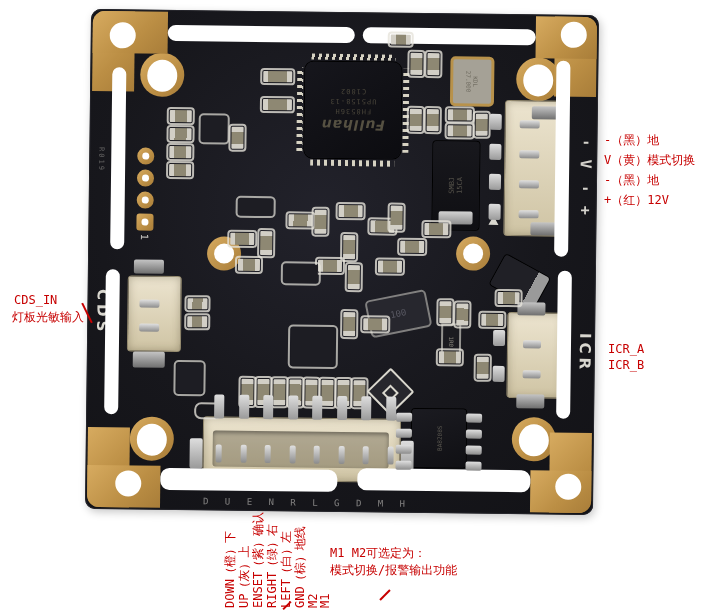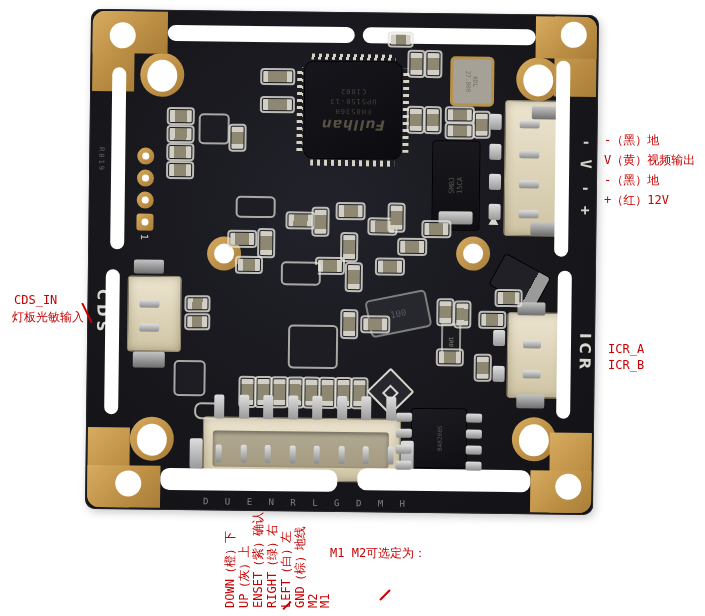--- a/index.html
+++ b/index.html
@@ -294,37 +294,38 @@
       <div class="abs pin" style="left: 380px; top: 400px; width: 16px; height: 9px;"></div>
       <div class="abs pin" style="left: 310px; top: 416px; width: 16px; height: 9px;"></div>
       <div class="abs pin" style="left: 380px; top: 416px; width: 16px; height: 9px;"></div>
       <div class="abs pin" style="left: 310px; top: 432px; width: 16px; height: 9px;"></div>
       <div class="abs pin" style="left: 380px; top: 432px; width: 16px; height: 9px;"></div>
       <div class="abs pin" style="left: 310px; top: 448px; width: 16px; height: 9px;"></div>
       <div class="abs pin" style="left: 380px; top: 448px; width: 16px; height: 9px;"></div>
     </div>
 
   <div class="red pw0">-（黑）地</div>
-  <div class="red pw1">V（黄）视频输出</div>
+  <div class="red pw1">V（黄）模式切换</div>
   <div class="red pw2">-（黑）地</div>
   <div class="red pw3">+（红）12V</div>
 
   <div class="red cds1">CDS_IN</div>
   <div class="red cds2">灯板光敏输入</div>
 
   <div class="red icr0">ICR_A</div>
   <div class="red icr1">ICR_B</div>
 
   <div class="osd o0">DOWN（橙）下</div>
   <div class="osd o1">UP（灰）上</div>
   <div class="osd o2">ENSET（紫）确认</div>
   <div class="osd o3">RIGHT（绿）右</div>
   <div class="osd o4">LEFT（白）左</div>
   <div class="osd o5">GND（棕）地线</div>
   <div class="osd o6">M2</div>
   <div class="osd o7">M1</div>
 
   <div class="red nt1">M1 M2可选定为：</div>
+  <div class="red nt2">模式切换/报警输出功能</div>
 
   <div class="redmark rm1"></div>
   <div class="redmark rm2"></div>
   <div class="redmark rm3"></div>
 </div>
 
 </body></html>

